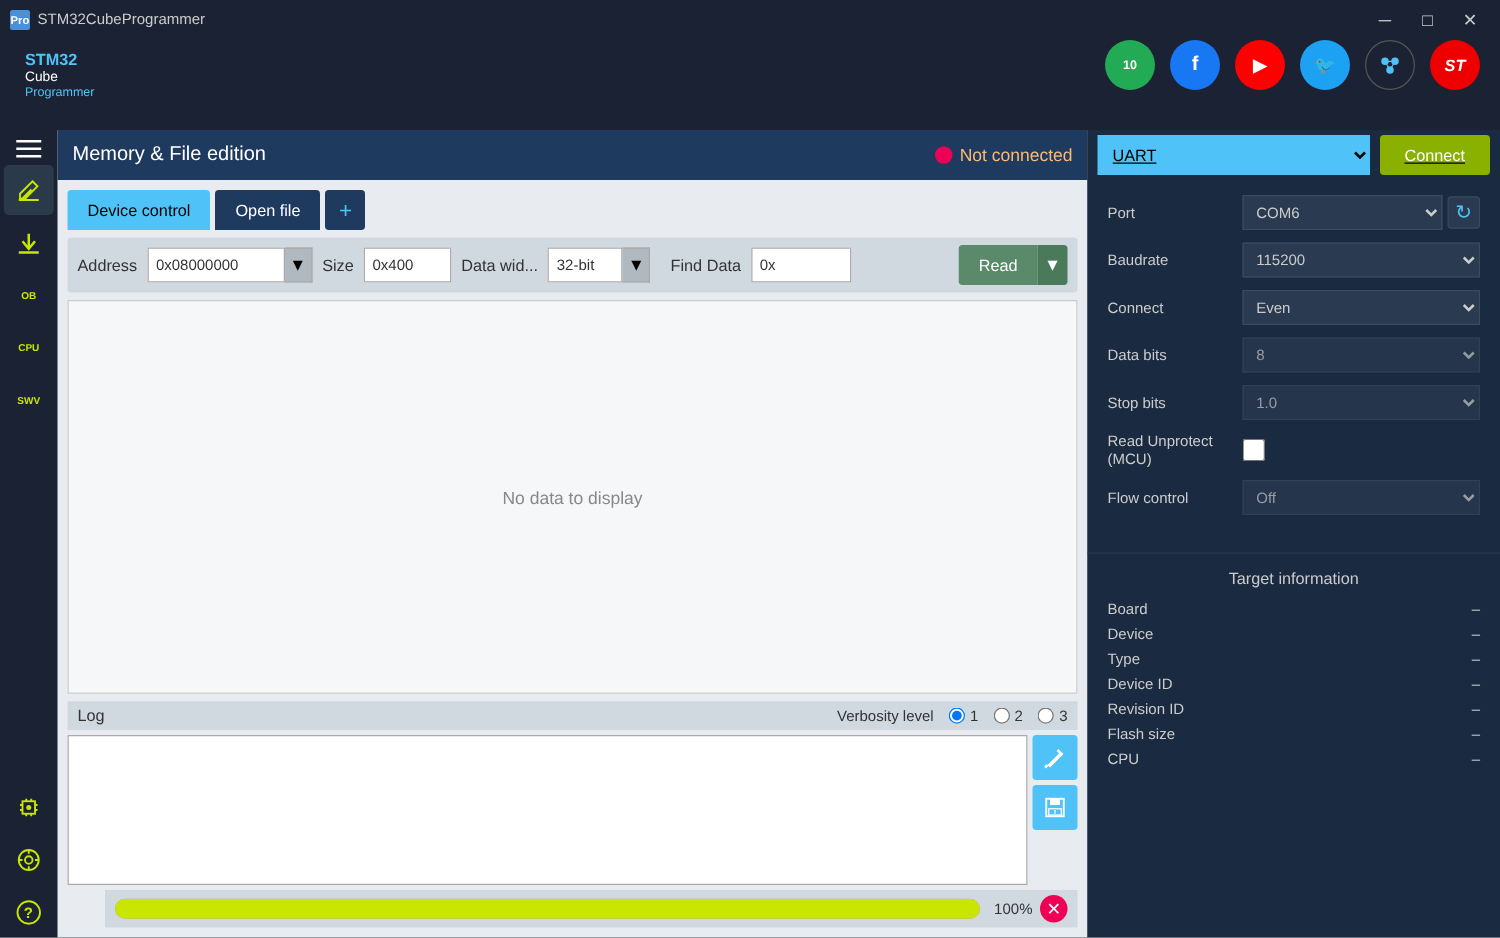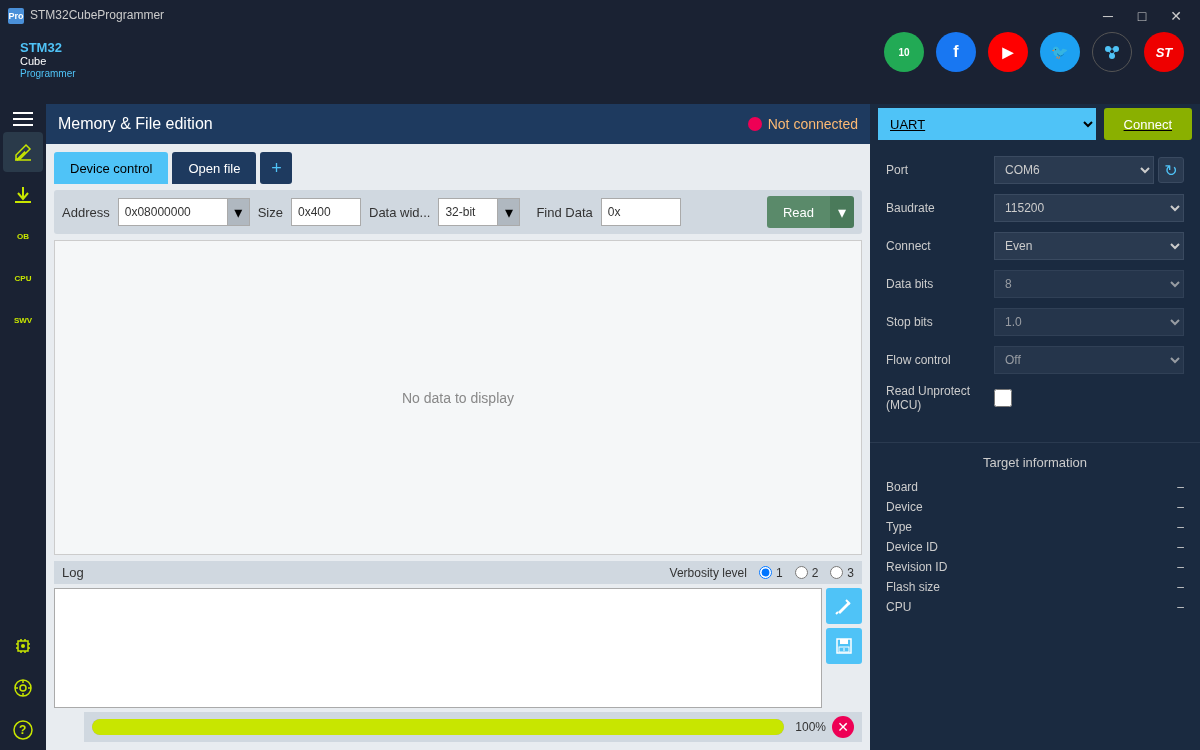--- a/index.html
+++ b/index.html
@@ -476,30 +476,30 @@
       </div>
 
       <div class="uart-row">
         <span class="uart-label">Stop bits</span>
         <select class="uart-select" disabled="">
           <option>1.0</option>
         </select>
       </div>
 
       <div class="uart-row">
+        <span class="uart-label">Read Unprotect (MCU)</span>
+        <input type="checkbox" class="uart-checkbox" style="">
+      </div>
+
+      <div class="uart-row">
         <span class="uart-label">Flow control</span>
         <select class="uart-select" disabled="">
           <option>Off</option>
         </select>
       </div>
-
-      <div class="uart-row">
-        <span class="uart-label">Read Unprotect (MCU)</span>
-        <input type="checkbox" class="uart-checkbox" style="">
-      </div>
     </div>
 
     <div class="target-info">
       <div class="target-title">Target information</div>
 
       <div class="target-row">
         <span class="target-label">Board</span>
         <span class="target-value">–</span>
       </div>
       <div class="target-row">

